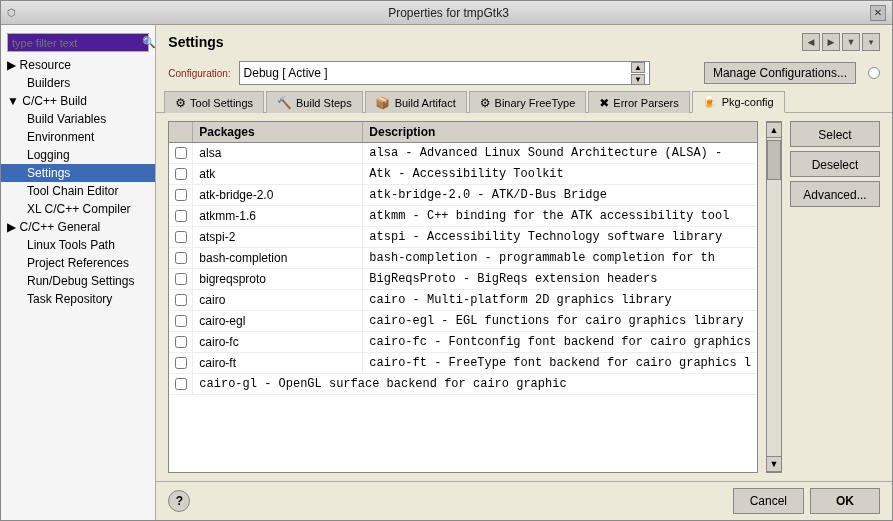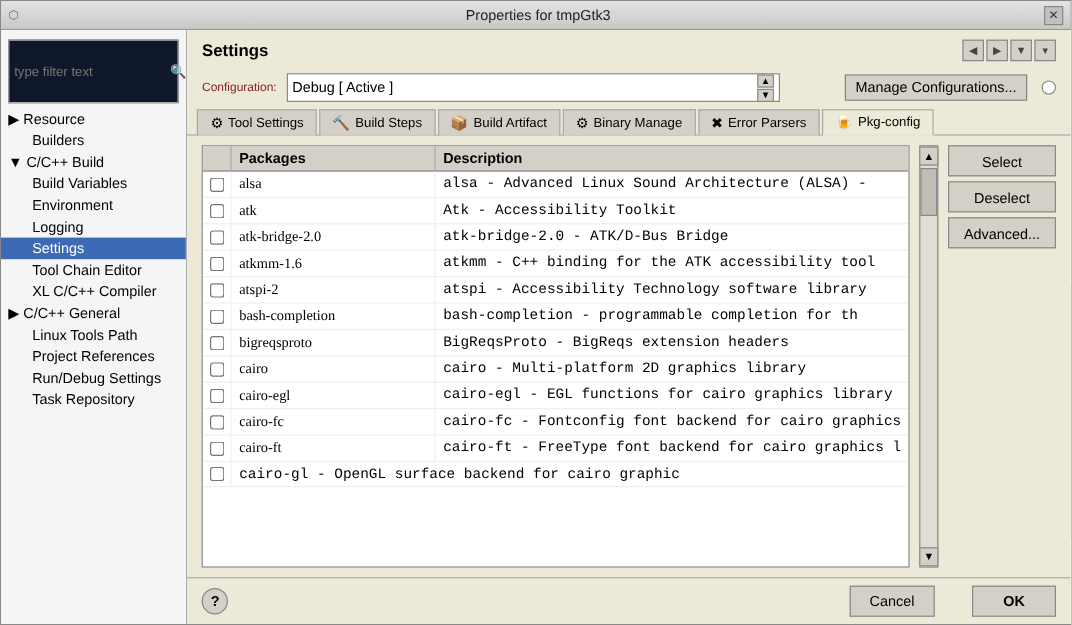--- a/index.html
+++ b/index.html
@@ -70,22 +70,22 @@
       border-right: 1px solid #aaa;
       overflow-y: auto;
       padding: 4px 0;
     }
 
     .sidebar-filter {
       display: flex;
       align-items: center;
       margin: 4px 6px;
       border: 1px solid #aaa;
-      background: #0f172a;
-      padding: 19px 4px;
+      background: #4c1d95;
+      padding: 2px 4px;
     }
 
     .sidebar-filter input {
       border: none;
       outline: none;
       font-size: 11px;
       color: #999;
       width: 130px;
       background: transparent;
     }
@@ -322,21 +322,20 @@
     }
 
     .row-package {
       width: 170px;
       flex-shrink: 0;
       padding: 3px 6px;
       border-right: 1px solid #eee;
       overflow: hidden;
       text-overflow: ellipsis;
       white-space: nowrap;
-      font-family: Liberation Serif, serif;
     }
 
     .row-description {
       flex: 1;
       padding: 3px 6px;
       overflow: hidden;
       text-overflow: ellipsis;
       white-space: nowrap;
       font-family: Liberation Mono, monospace;
     }
@@ -409,21 +408,20 @@
       gap: 6px;
     }
 
     .bottom-btn {
       height: 26px;
       min-width: 70px;
       padding: 0 16px;
       border: 1px solid #888;
       font-size: 12px;
       cursor: pointer;
-      margin-left: 25px;
     }
 
     .cancel-btn {
       background: #d4d0c8;
     }
 
     .ok-btn {
       background: #d4d0c8;
       font-weight: bold;
     }
@@ -528,21 +526,21 @@
             <div class="tab">
               <span class="tab-icon">🔨</span>
               <span>Build Steps</span>
             </div>
             <div class="tab">
               <span class="tab-icon">📦</span>
               <span>Build Artifact</span>
             </div>
             <div class="tab">
               <span class="tab-icon">⚙</span>
-              <span>Binary Manage</span>
+              <span>Binary FreeType</span>
             </div>
             <div class="tab">
               <span class="tab-icon">✖</span>
               <span>Error Parsers</span>
             </div>
             <div class="tab active">
               <span class="tab-icon">🍺</span>
               <span>Pkg-config</span>
             </div>
           </div>

